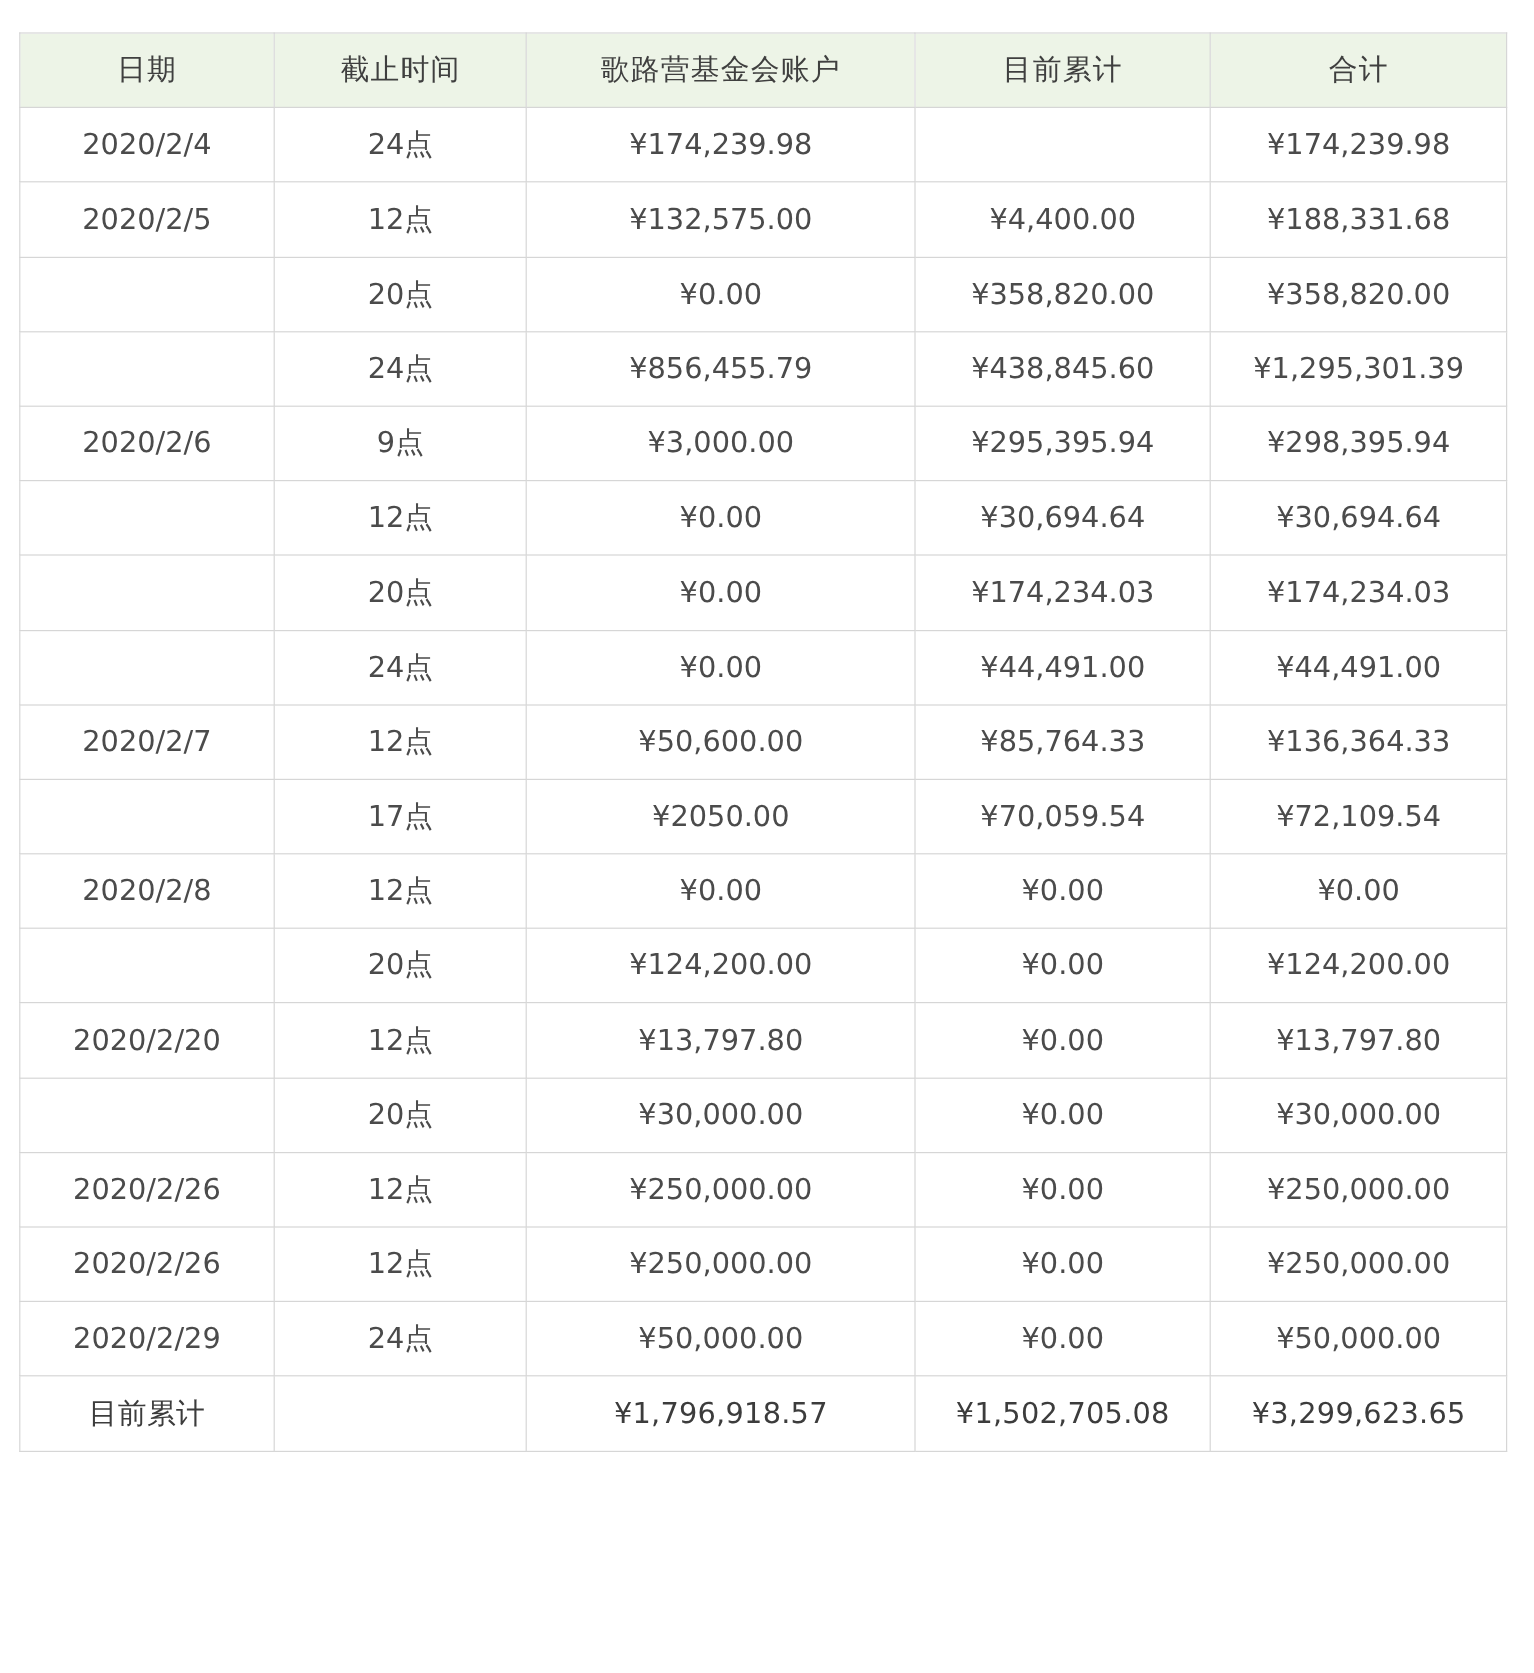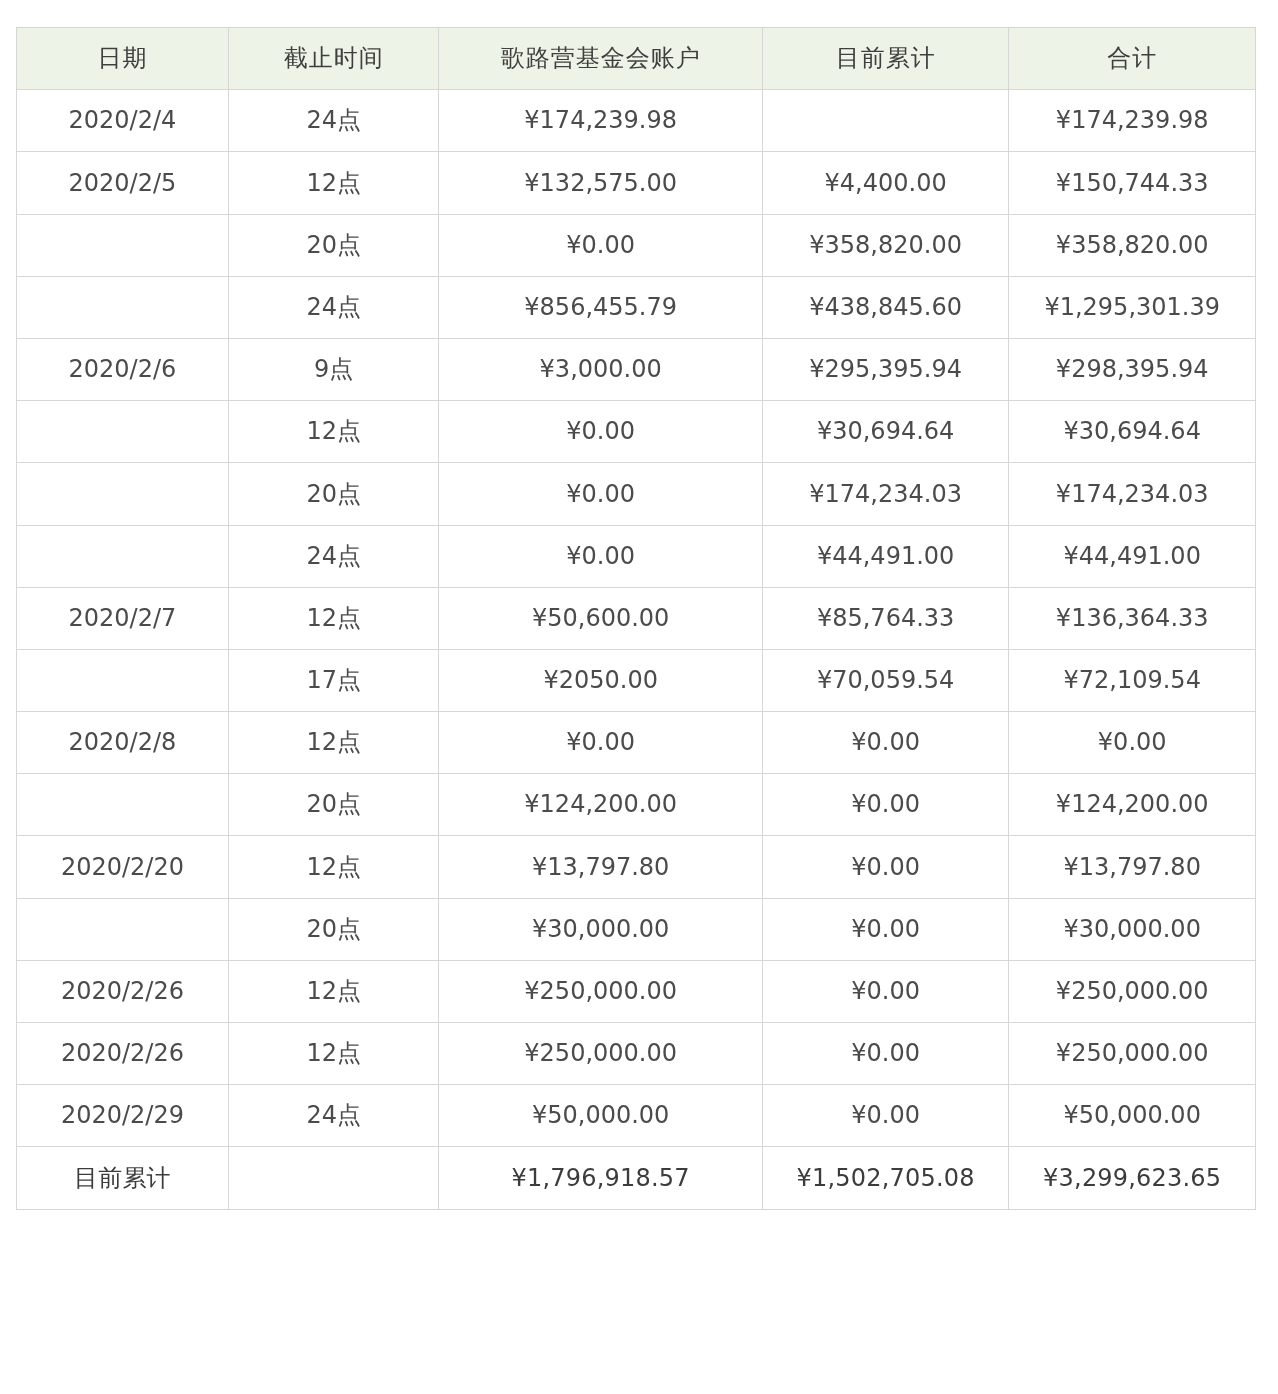--- a/index.html
+++ b/index.html
@@ -82,21 +82,21 @@
           <td>24点</td>
           <td>¥174,239.98</td>
           <td></td>
           <td>¥174,239.98</td>
         </tr>
         <tr>
           <td>2020/2/5</td>
           <td>12点</td>
           <td>¥132,575.00</td>
           <td>¥4,400.00</td>
-          <td>¥150,744.33</td>
+          <td>¥188,331.68</td>
         </tr>
         <tr>
           <td></td>
           <td>20点</td>
           <td>¥0.00</td>
           <td>¥358,820.00</td>
           <td>¥358,820.00</td>
         </tr>
         <tr>
           <td></td>

